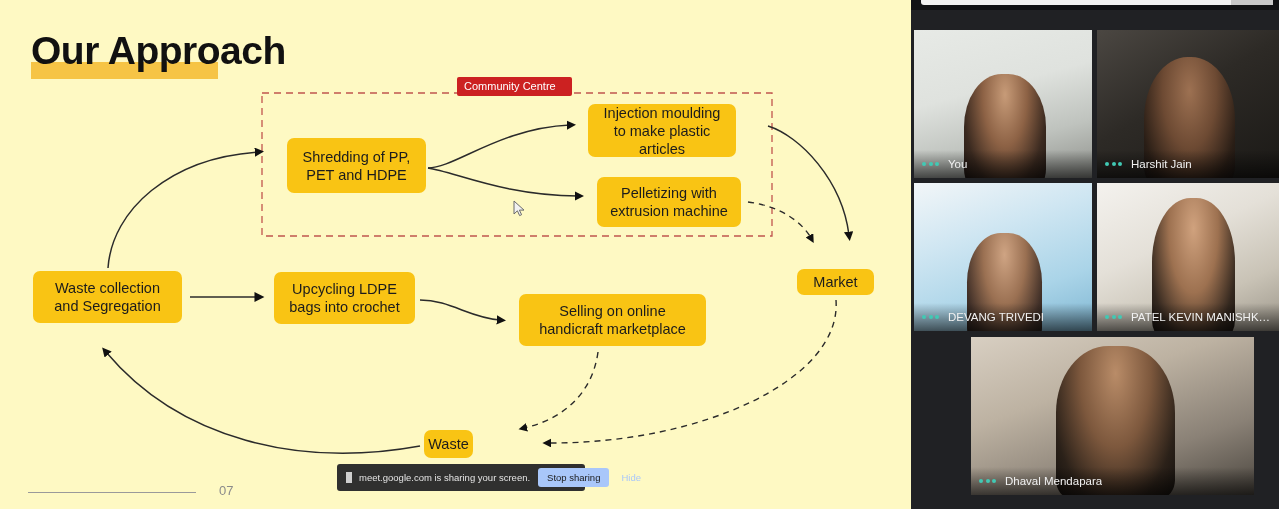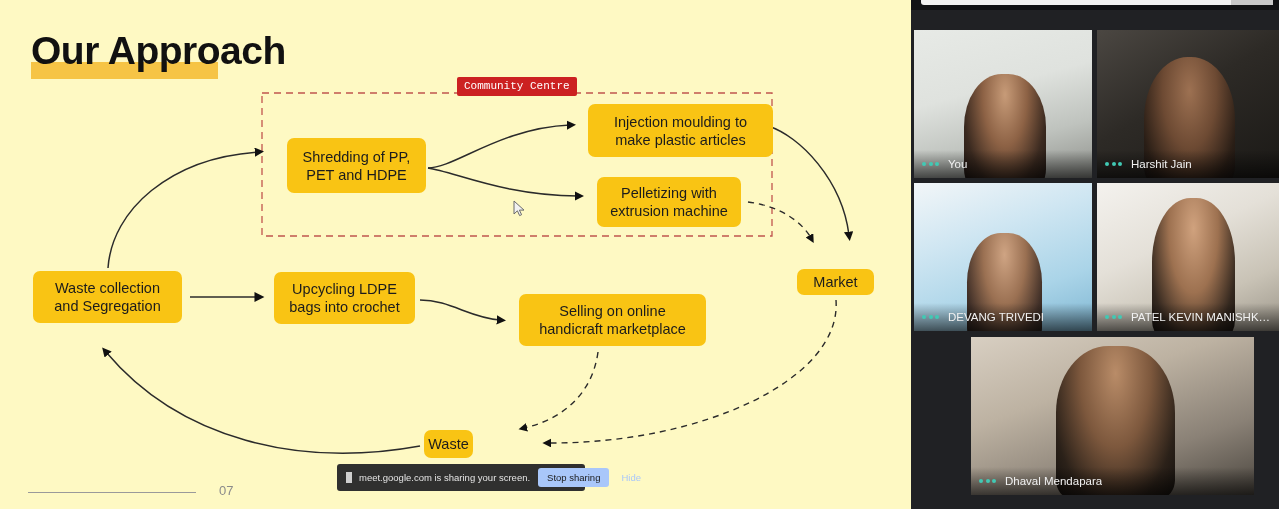--- a/index.html
+++ b/index.html
@@ -51,38 +51,38 @@
     border-radius: 7px;
     color: #1c1c1c;
     font-size: 14.5px;
     line-height: 18px;
     display: flex; align-items: center; justify-content: center;
     text-align: center;
     padding: 6px 10px;
     z-index: 2;
   }
   #node-shredding  { left: 287px; top: 138px; width: 139px; height: 55px; }
-  #node-injection  { left: 588px; top: 104px; width: 185px; height: 53px; }
+  #node-injection  { left: 588px; top: 104px; width: 148px; height: 53px; }
   #node-pelletizing{ left: 597px; top: 177px; width: 144px; height: 50px; }
   #node-waste-coll { left: 33px;  top: 271px; width: 149px; height: 52px; }
   #node-upcycling  { left: 274px; top: 272px; width: 141px; height: 52px; }
   #node-selling    { left: 519px; top: 294px; width: 187px; height: 52px; }
   #node-market     { left: 797px; top: 269px; width: 77px;  height: 26px;
                      font-size: 14.5px; }
   #node-waste      { left: 424px; top: 430px; width: 49px;  height: 28px;
                      font-size: 14.5px; }
 
   
   #community-tag {
     position: absolute; left: 457px; top: 77px;
     background: #cc2121; color: #ffffff;
     font-size: 11px; line-height: 14px;
-    padding: 2px 7px 3px 7px;
+    padding: 2px 16px 3px 7px;
     border-radius: 2px;
-    z-index: 3; white-space: nowrap; font-family: Liberation Mono, monospace;
+    z-index: 3; white-space: nowrap;
   }
 
   
   #cursor { position: absolute; left: 513px; top: 200px; z-index: 5; }
 
   
   #share-bar {
     position: absolute; left: 337px; top: 464px;
     width: 248px; height: 27px;
     background: #30302f;

